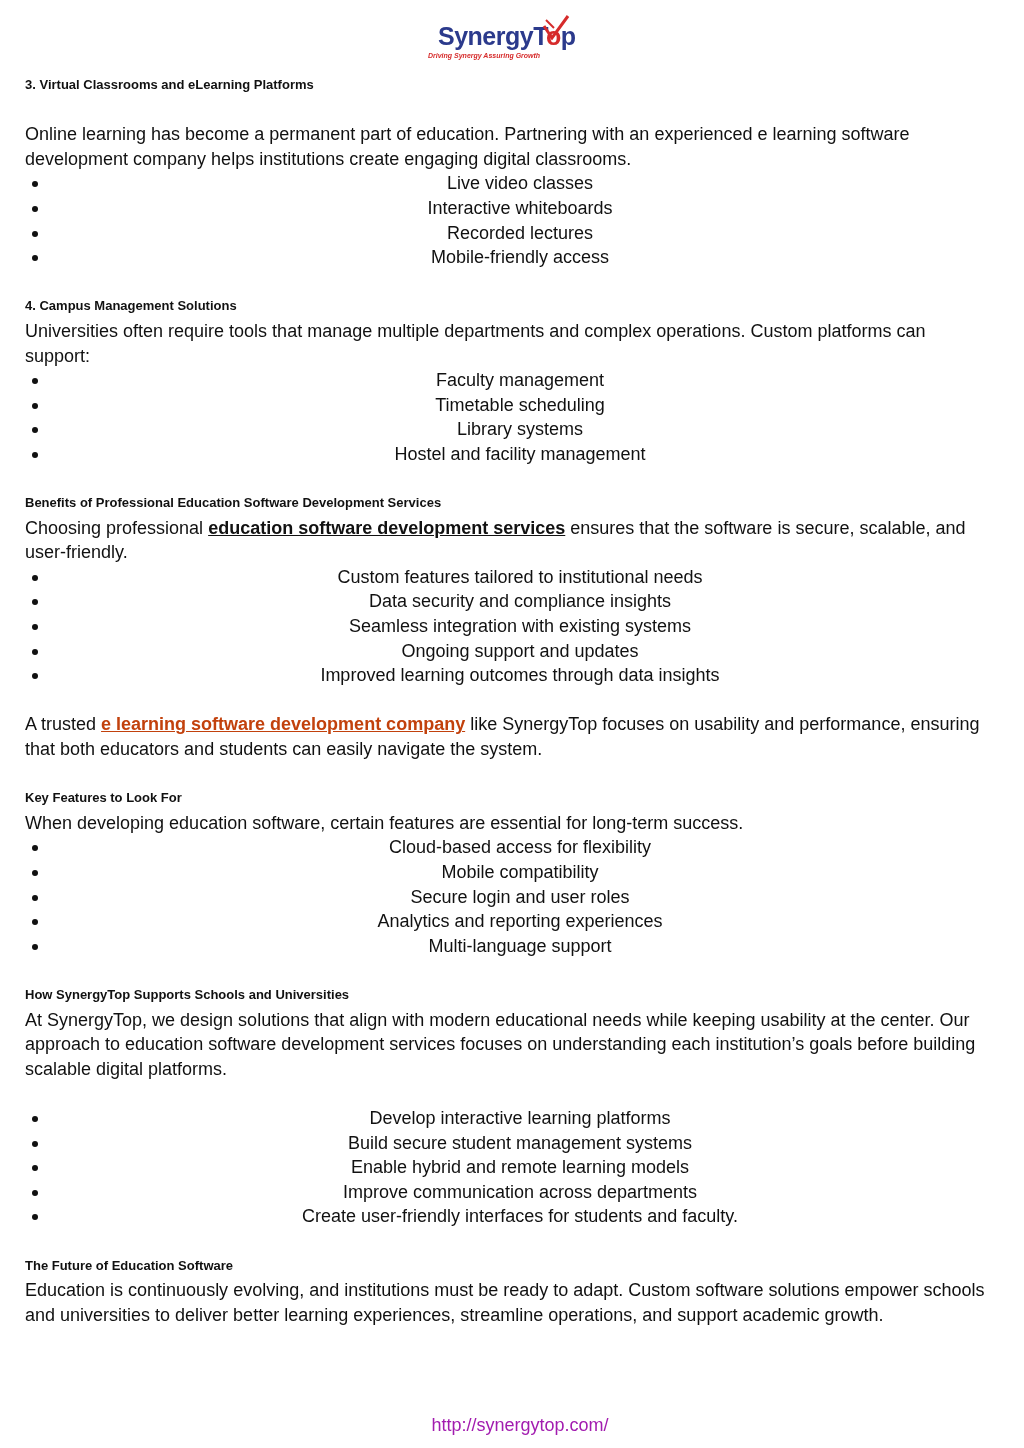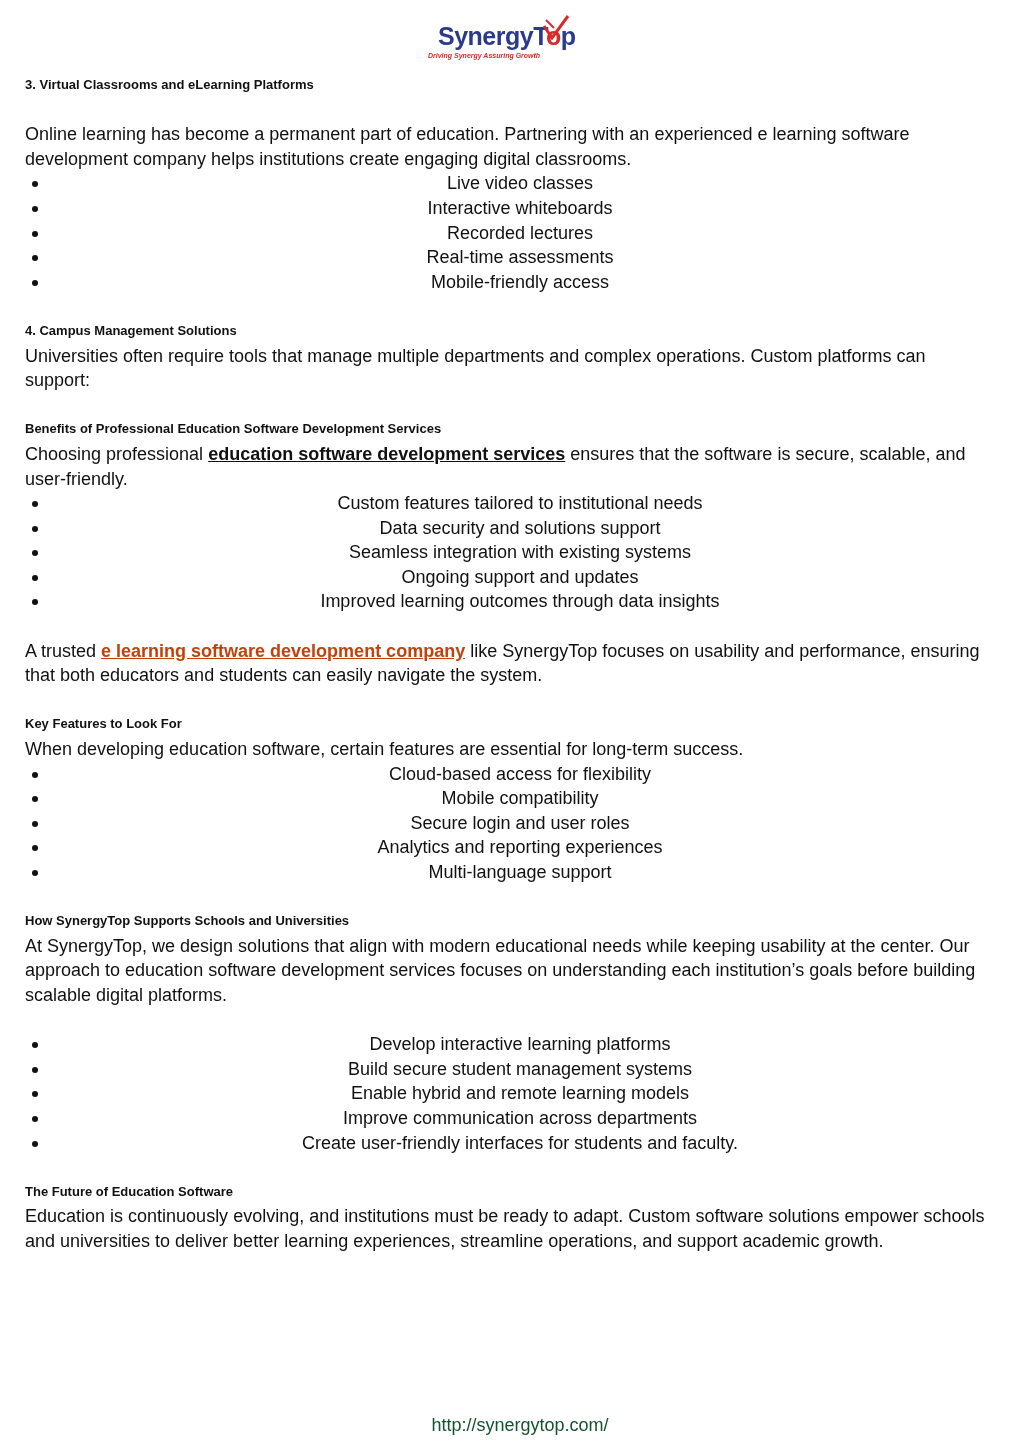--- a/index.html
+++ b/index.html
@@ -35,21 +35,21 @@
   li::before {
     content: ""; position: absolute; left: 7px; top: 10px;
     width: 6px; height: 6px; border-radius: 50%; background: #111;
   }
   b { font-weight: 700; text-decoration: underline; }
   a.inline-link { color: #c2410c; font-weight: 700; text-decoration: underline; }
   .footer {
     position: absolute; left: 0; top: 1415px; width: 1040px; text-align: center;
     font-size: 18px;
   }
-  .footer a { color: #14532d; text-decoration: none; }
+  .footer a { color: #a21caf; text-decoration: none; }
 </style>
 </head>
 <body>
 
 <div class="logo">
   <div class="logo-main"><span>SynergyT</span><span class="o-red">o</span><span>p</span></div>
   <svg class="logo-swoosh" viewBox="0 0 30 30">
     <path d="M2 12 L10 24 L26 2" fill="none" stroke="#d62b2b" stroke-width="3"></path>
     <path d="M4 6 L12 14" fill="none" stroke="#d62b2b" stroke-width="2"></path>
   </svg>
@@ -58,34 +58,39 @@
 
 <div class="content">
 
   <p class="h">3. Virtual Classrooms and eLearning Platforms</p>
   <div class="blank"></div>
   <p>Online learning has become a permanent part of education. Partnering with an experienced e learning software development company helps institutions create engaging digital classrooms.</p>
   <ul>
     <li>Live video classes</li>
     <li>Interactive whiteboards</li>
     <li>Recorded lectures</li>
-    <li>Real-time assessments</li>
     <li>Mobile-friendly access</li>
   </ul>
   <div class="blank"></div>
 
   <p class="h">4. Campus Management Solutions</p>
   <p>Universities often require tools that manage multiple departments and complex operations. Custom platforms can support:</p>
+  <ul>
+    <li>Faculty management</li>
+    <li>Timetable scheduling</li>
+    <li>Library systems</li>
+    <li>Hostel and facility management</li>
+  </ul>
   <div class="blank"></div>
 
   <p class="h">Benefits of Professional Education Software Development Services</p>
   <p><span>Choosing professional </span><b>education software development services</b><span> ensures that the software is secure, scalable, and user-friendly.</span></p>
   <ul>
     <li>Custom features tailored to institutional needs</li>
-    <li>Data security and solutions support</li>
+    <li>Data security and compliance insights</li>
     <li>Seamless integration with existing systems</li>
     <li>Ongoing support and updates</li>
     <li>Improved learning outcomes through data insights</li>
   </ul>
   <div class="blank"></div>
   <p><span>A trusted </span><a class="inline-link">e learning software development company</a><span> like SynergyTop focuses on usability and performance, ensuring that both educators and students can easily navigate the system.</span></p>
   <div class="blank"></div>
 
   <p class="h">Key Features to Look For</p>
   <p>When developing education software, certain features are essential for long-term success.</p>

